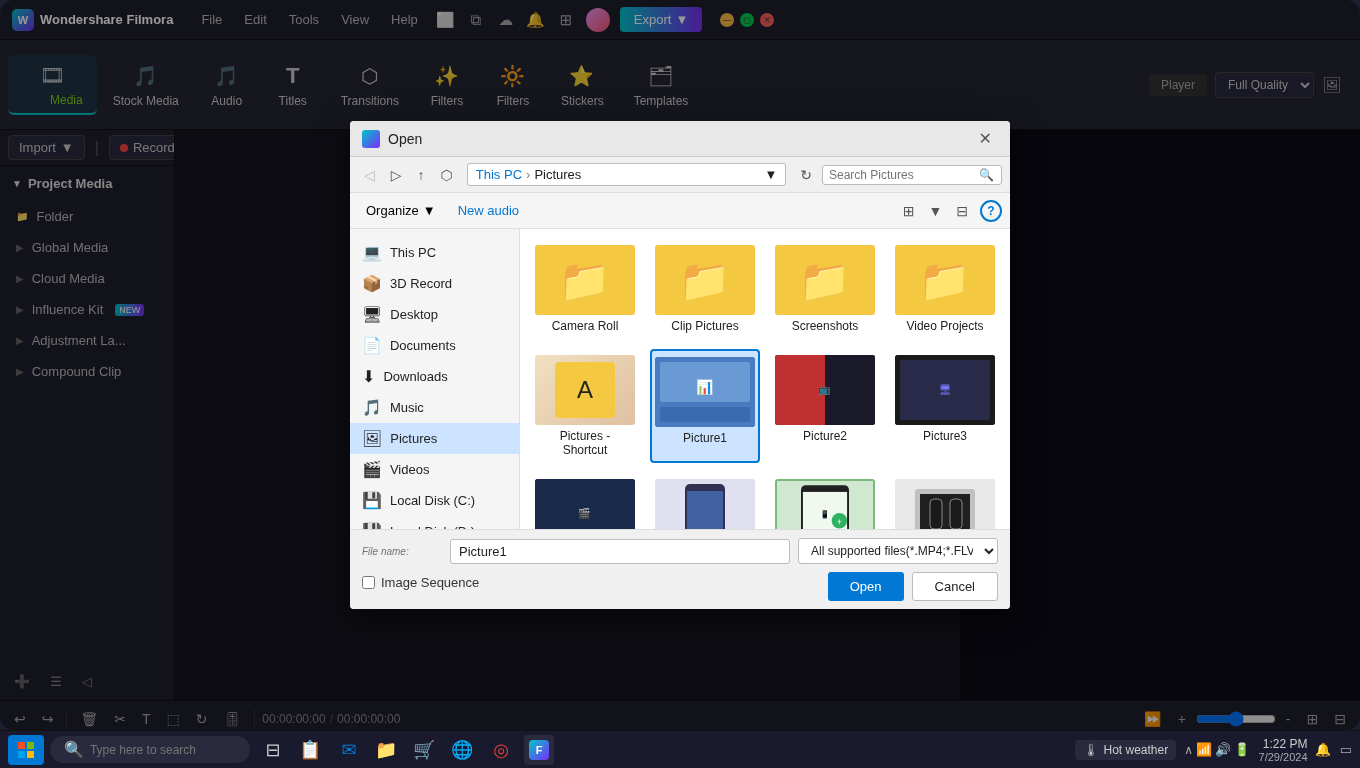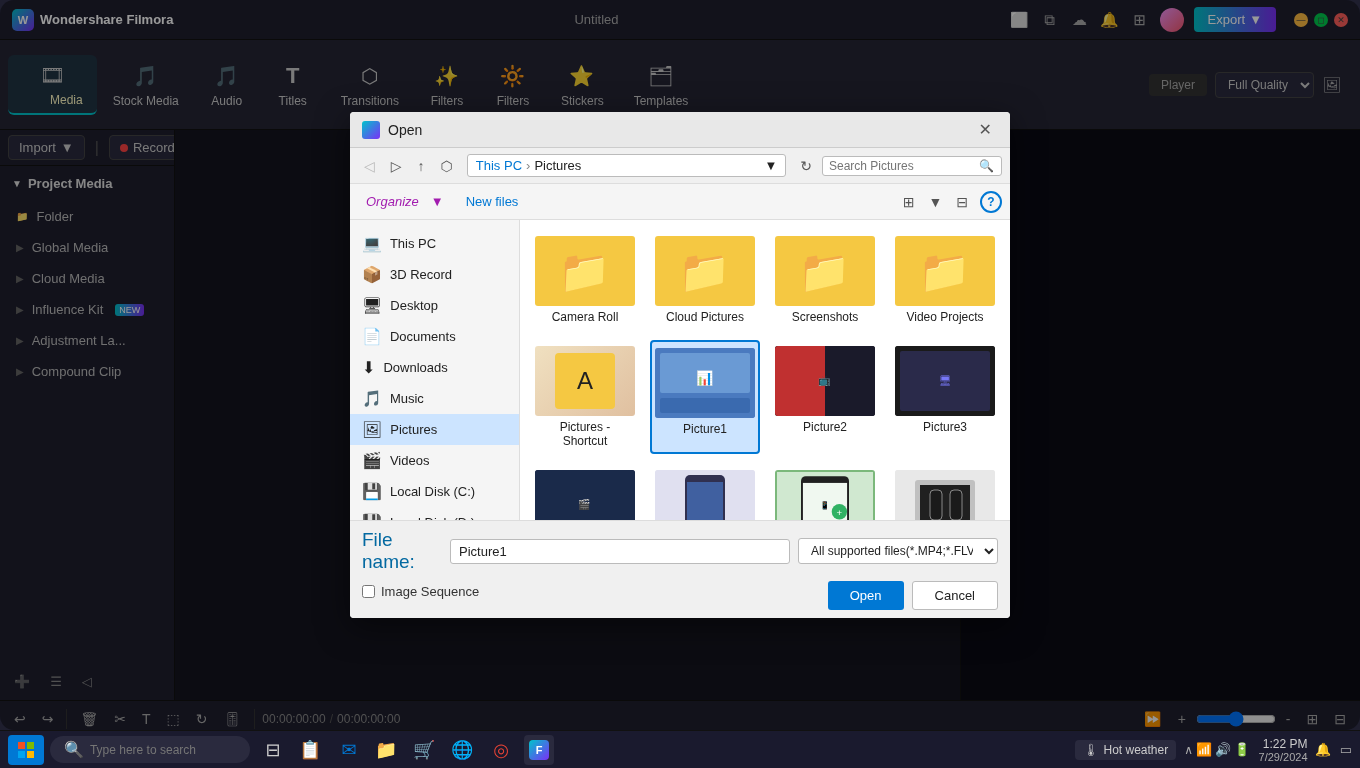--- a/index.html
+++ b/index.html
@@ -89,21 +89,21 @@
     }
     .toolbar-item.active { background: rgba(0,196,204,0.1); border-bottom: 2px solid #00c4cc; }
     .toolbar-item .t-icon {
       width: 28px; height: 28px;
       display: flex; align-items: center; justify-content: center;
       font-size: 20px;
     }
     .toolbar-item .t-label {
       font-size: 12px; color: #ccc;
     }
-    .toolbar-item.active .t-label { color: #fef9c3; padding-left: 28px; }
+    .toolbar-item.active .t-label { color: #84cc16; padding-left: 28px; }
     .toolbar-spacer { flex: 1; }
     .toolbar-right {
       display: flex; align-items: center; gap: 8px; margin-right: 10px;
     }
     .player-btn {
       background: #333; border: none; color: #aaa;
       padding: 4px 12px; border-radius: 4px; font-size: 12px; cursor: pointer;
     }
     .quality-select {
       background: #2a2a3e; border: 1px solid #444; color: #ccc;
@@ -392,22 +392,22 @@
     }
     .dialog-toolbar {
       height: 36px;
       background: #f5f5f5;
       display: flex; align-items: center;
       padding: 0 8px; gap: 6px;
       border-bottom: 1px solid #ddd;
     }
     .organize-btn {
       background: none; border: none; cursor: pointer;
-      font-size: 13px; color: #a21caf; padding: 3px 8px;
-      border-radius: 3px; display: flex; align-items: center; gap: 12px; font-style: italic;
+      font-size: 13px; color: #000000; padding: 3px 8px;
+      border-radius: 3px; display: flex; align-items: center; gap: 4px;
     }
     .new-folder-btn {
       background: none; border: none; cursor: pointer;
       font-size: 13px; color: #0078d4; padding: 3px 8px;
       border-radius: 3px;
     }
     .view-icons {
       display: flex; align-items: center; gap: 2px; margin-left: auto;
     }
     .view-btn {
@@ -479,21 +479,21 @@
 
     .dialog-bottom {
       background: #f0f0f0;
       padding: 8px 12px;
       border-top: 1px solid #ddd;
     }
     .filename-row {
       display: flex; align-items: center; gap: 8px; margin-bottom: 8px;
     }
     .filename-label {
-      font-size: 19px; color: #0369a1; width: 80px; flex-shrink: 0;
+      font-size: 10px; color: #737373; width: 80px; flex-shrink: 0; font-style: italic;
     }
     .filename-input {
       flex: 1;
       background: #fff; border: 1px solid #bbb;
       border-radius: 3px; padding: 4px 8px;
       font-size: 13px; color: #222; outline: none;
     }
     .filetype-select {
       background: #fff; border: 1px solid #bbb;
       border-radius: 3px; padding: 4px 8px;
@@ -525,22 +525,26 @@
     .dialog-files::-webkit-scrollbar-thumb { background: #bbb; border-radius: 3px; }
   </style>
 </head>
 <body>
 
 <div class="titlebar">
   <div class="titlebar-logo">
     <div class="logo-icon">W</div>
     <span>Wondershare Filmora</span>
   </div>
-  <div class="titlebar-center">
-    <span>Untitled</span>
+  <div class="titlebar-menu">
+    <span>File</span>
+    <span>Edit</span>
+    <span>Tools</span>
+    <span>View</span>
+    <span>Help</span>
   </div>
   <div class="titlebar-right">
     <div class="titlebar-icon">⬜</div>
     <div class="titlebar-icon">⧉</div>
     <div class="titlebar-icon">☁</div>
     <div class="titlebar-icon">🔔</div>
     <div class="titlebar-icon">⊞</div>
     <div class="avatar"></div>
     <button class="export-btn">
       <span>Export</span>
@@ -818,21 +822,21 @@
         <input type="text" placeholder="Search Pictures" style="">
         <span style="font-size:12px;color:#888;">🔍</span>
       </div>
     </div>
 
     <div class="dialog-toolbar">
       <button class="organize-btn">
         <span>Organize</span>
         <span>▼</span>
       </button>
-      <button class="new-folder-btn">New files</button>
+      <button class="new-folder-btn">New audio</button>
       <div style="flex:1;"></div>
       <div class="view-icons">
         <button class="view-btn">⊞</button>
         <button class="view-btn">▼</button>
         <button class="view-btn">⊟</button>
       </div>
       <button class="help-btn">?</button>
     </div>
 
     <div class="dialog-body">
@@ -887,21 +891,21 @@
           <div class="file-item">
             <div class="file-thumb folder-thumb">
               <span style="font-size:42px;">📁</span>
             </div>
             <span class="file-name">Camera Roll</span>
           </div>
           <div class="file-item">
             <div class="file-thumb folder-thumb">
               <span style="font-size:42px;">📁</span>
             </div>
-            <span class="file-name">Cloud Pictures</span>
+            <span class="file-name">Clip Pictures</span>
           </div>
           <div class="file-item">
             <div class="file-thumb folder-thumb">
               <span style="font-size:42px;">📁</span>
             </div>
             <span class="file-name">Screenshots</span>
           </div>
           <div class="file-item">
             <div class="file-thumb folder-thumb">
               <span style="font-size:42px;">📁</span>

